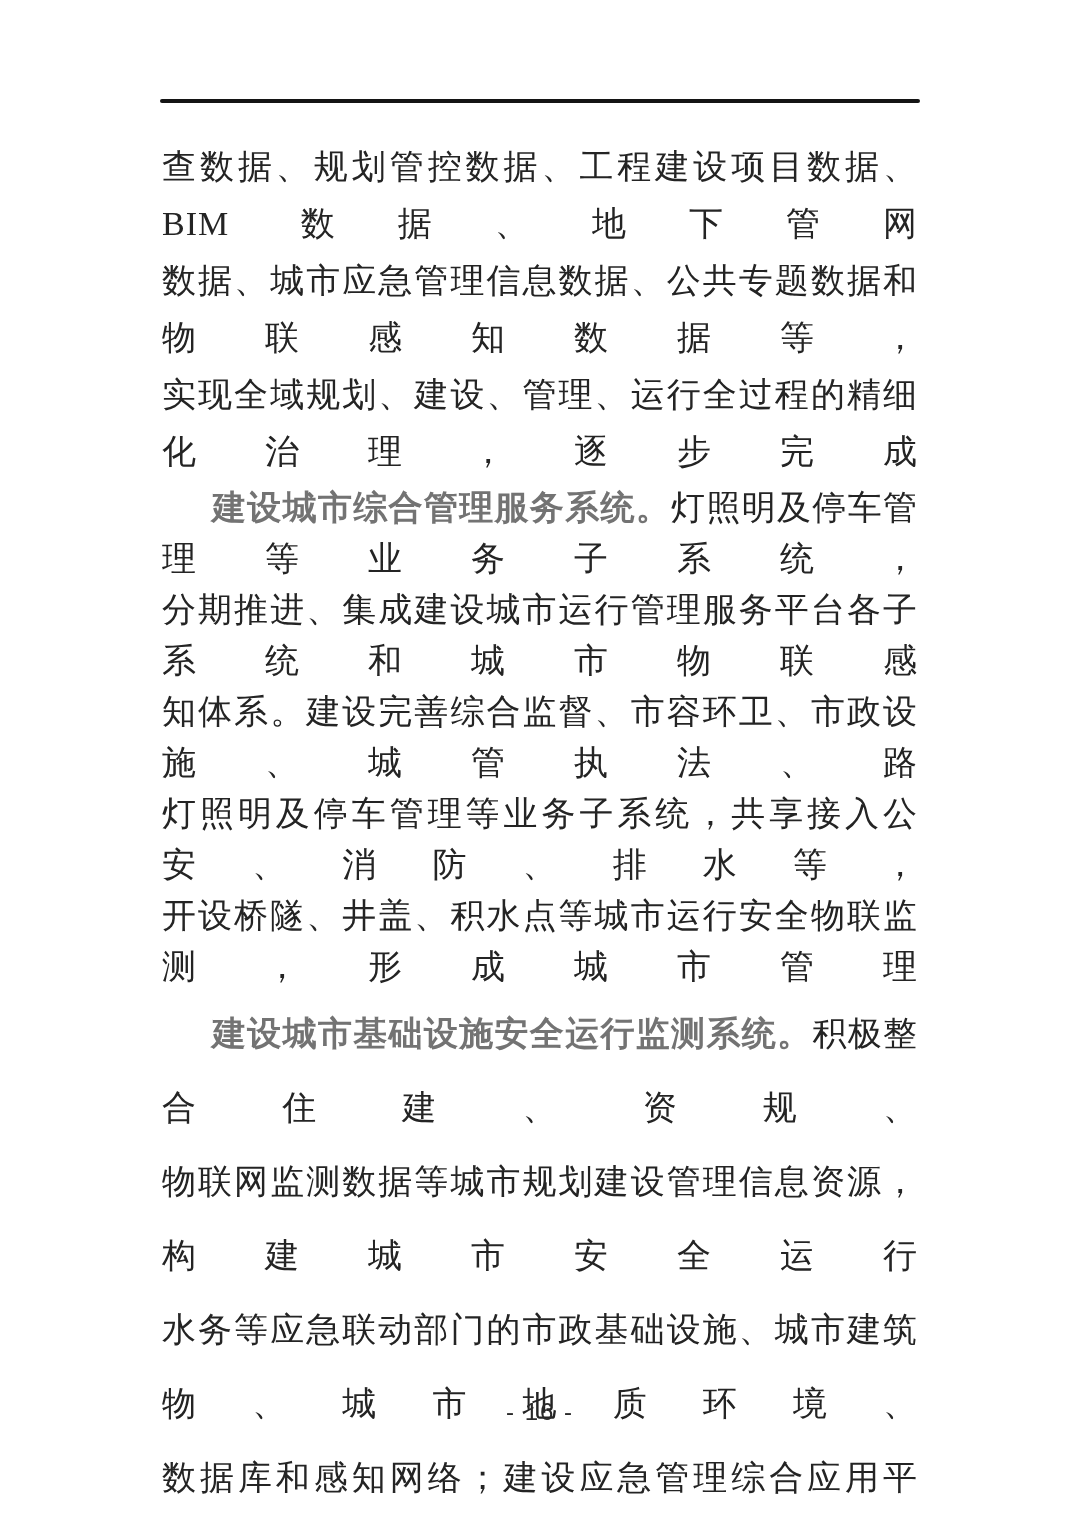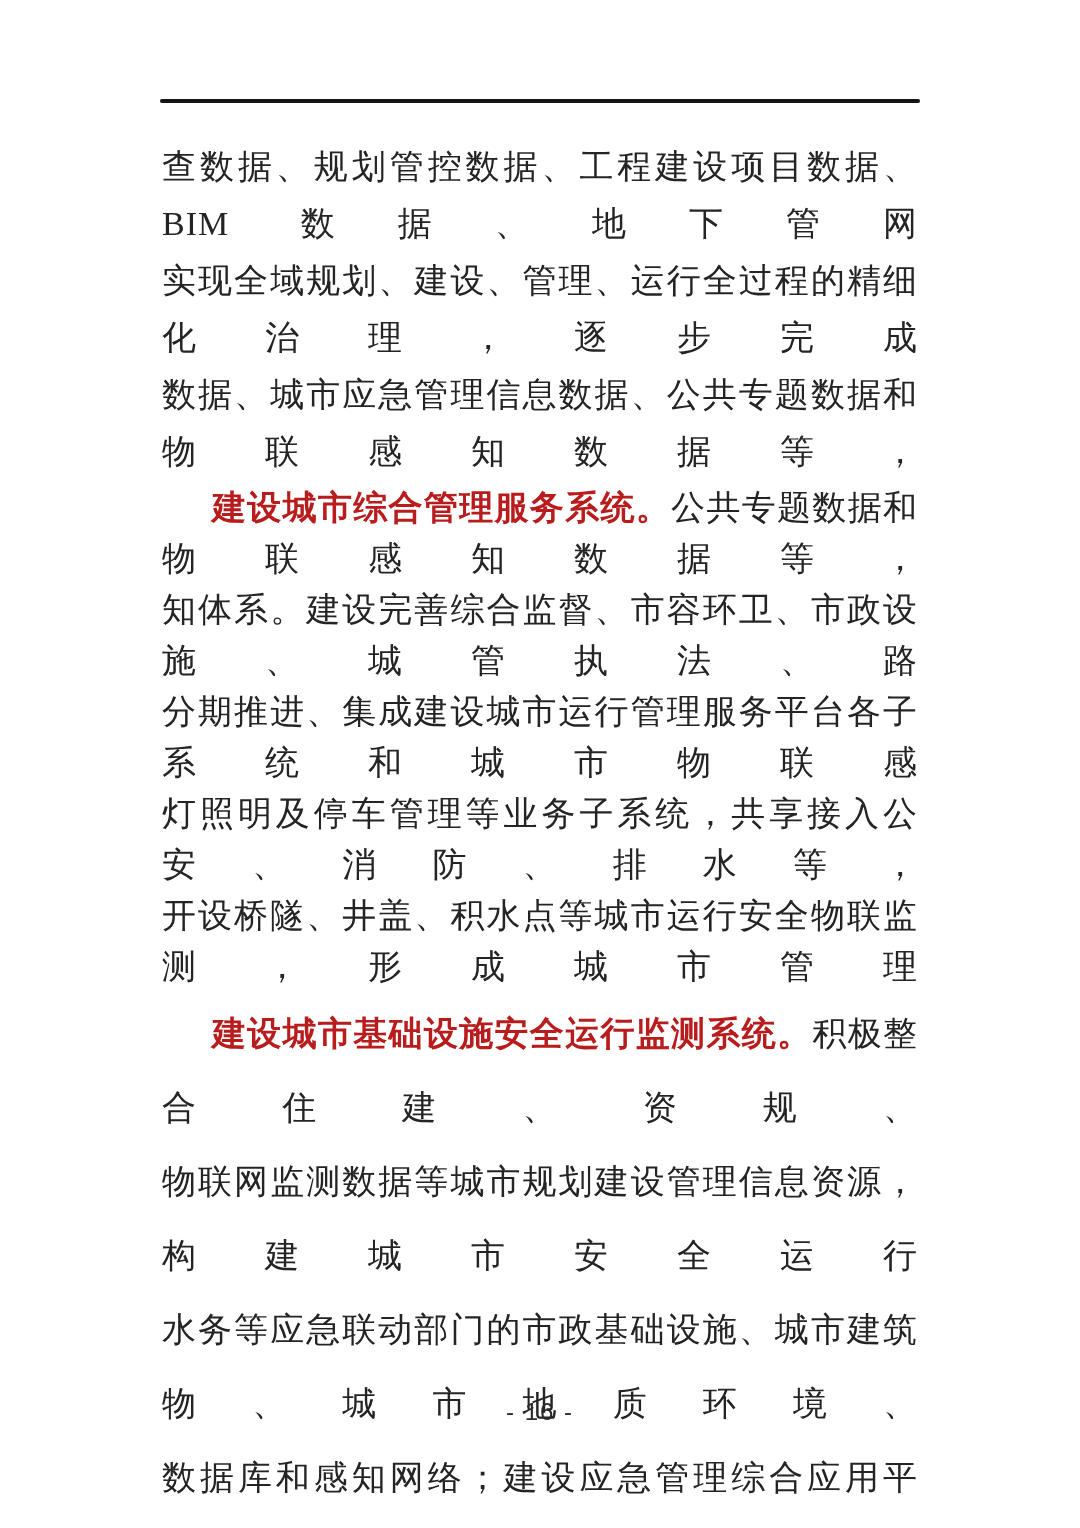--- a/index.html
+++ b/index.html
@@ -35,21 +35,21 @@
     letter-spacing: 1px;
     white-space: normal;
   }
   .para .line.last { text-align-last: left; }
   .p1 .line { line-height: 57px; }
   .p2 .line { line-height: 51px; }
   .p3 .line { line-height: 74px; }
   .p2 { margin-top: 2px; }
   .p3 { margin-top: 5px; }
   .indent { text-indent: 50px; }
-  .lead { font-weight: bold; color: #b91c1c; }
+  .lead { font-weight: bold; color: #737373; }
   .page-number {
     position: absolute;
     left: 0;
     top: 1398px;
     width: 100%;
     text-align: center;
     font-family: Liberation Sans, sans-serif;
     font-size: 24px;
     color: #2a2a2a;
     letter-spacing: 2px;
@@ -59,28 +59,28 @@
 <body>
 
 <div class="page">
 
   <div class="header-rule"></div>
 
   <div class="content">
 
     <div class="para p1">
       <div class="line">查数据、规划管控数据、工程建设项目数据、BIM 数据、地下管网</div>
+      <div class="line">数据、城市应急管理信息数据、公共专题数据和物联感知数据等，</div>
       <div class="line">实现全域规划、建设、管理、运行全过程的精细化治理，逐步完成</div>
-      <div class="line">数据、城市应急管理信息数据、公共专题数据和物联感知数据等，</div>
     </div>
 
     <div class="para p2">
-      <div class="line indent"><span class="lead">建设城市综合管理服务系统。</span><span>公共专题数据和物联感知数据等，</span></div>
+      <div class="line indent"><span class="lead">建设城市综合管理服务系统。</span><span>灯照明及停车管理等业务子系统，</span></div>
+      <div class="line">分期推进、集成建设城市运行管理服务平台各子系统和城市物联感</div>
       <div class="line">知体系。建设完善综合监督、市容环卫、市政设施、城管执法、路</div>
-      <div class="line">分期推进、集成建设城市运行管理服务平台各子系统和城市物联感</div>
       <div class="line">灯照明及停车管理等业务子系统，共享接入公安、消防、排水等，</div>
       <div class="line">开设桥隧、井盖、积水点等城市运行安全物联监测，形成城市管理</div>
     </div>
 
     <div class="para p3">
       <div class="line indent"><span class="lead">建设城市基础设施安全运行监测系统。</span><span>积极整合住建、资规、</span></div>
       <div class="line">物联网监测数据等城市规划建设管理信息资源，构建城市安全运行</div>
       <div class="line">水务等应急联动部门的市政基础设施、城市建筑物、城市地质环境、</div>
       <div class="line">数据库和感知网络；建设应急管理综合应用平台，实现城市安全管</div>
 

